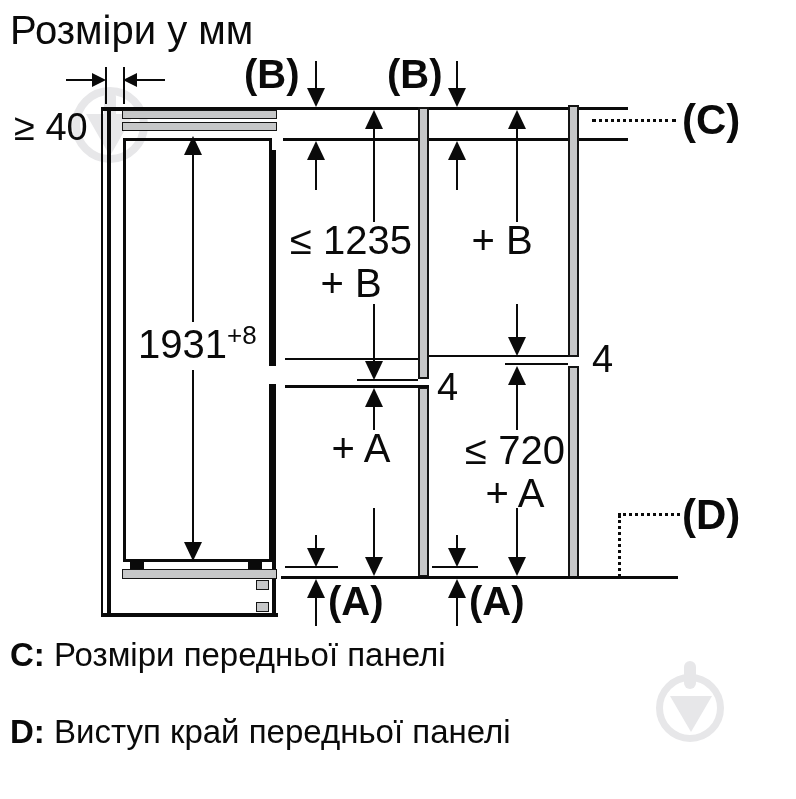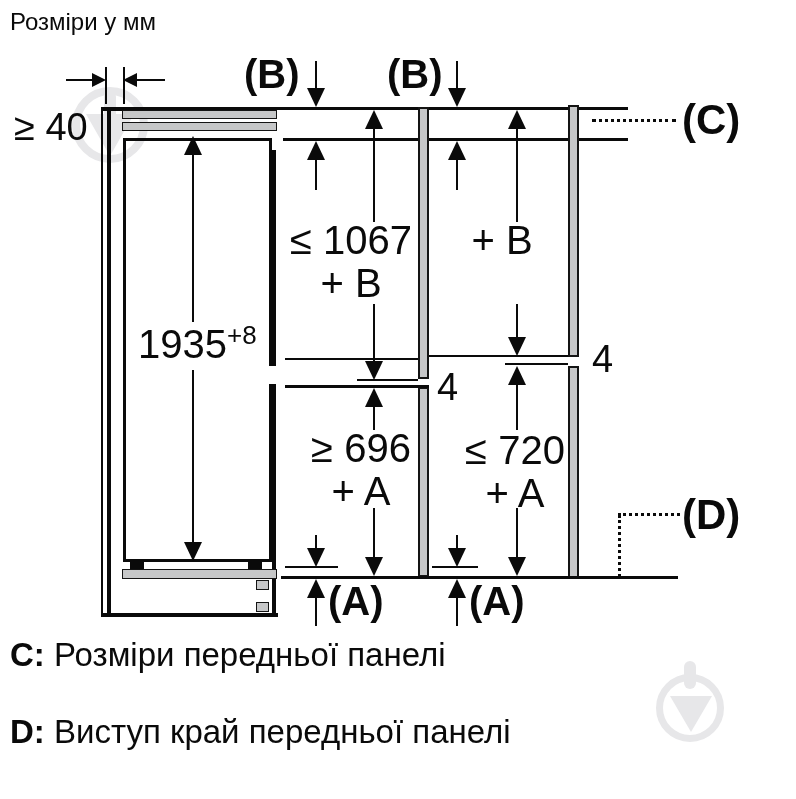--- a/index.html
+++ b/index.html
@@ -11,21 +11,21 @@
   .blk{position:absolute;background:#0a0a0a;}
   .whitebox{position:absolute;background:#ffffff;}
   .ah{position:absolute;width:0;height:0;}
   .ah.up{border-left:9px solid transparent;border-right:9px solid transparent;border-bottom:19px solid #0a0a0a;}
   .ah.down{border-left:9px solid transparent;border-right:9px solid transparent;border-top:19px solid #0a0a0a;}
   .ah.right{border-top:7px solid transparent;border-bottom:7px solid transparent;border-left:14px solid #0a0a0a;}
   .ah.left{border-top:7px solid transparent;border-bottom:7px solid transparent;border-right:14px solid #0a0a0a;}
   .doth{position:absolute;border-top:3.2px dotted #0a0a0a;height:0;}
   .dotv{position:absolute;border-left:3.2px dotted #0a0a0a;width:0;}
   .txt{position:absolute;white-space:nowrap;}
-  .title{font-size:24px;text-align:right;}
+  .title{font-size:40px;text-align:right;}
   .big{font-size:40px;}
   .mid{font-size:38px;}
   .ref{font-size:40px;font-weight:bold;}
   .ref2{font-size:42px;font-weight:bold;}
   .dim{position:absolute;font-size:40px;text-align:center;line-height:1.08;}
   .legend{position:absolute;font-size:33px;white-space:nowrap;}
   .legend b{font-weight:bold;}
   .wm{position:absolute;}
   .wm .ring{position:absolute;border-radius:50%;border-style:solid;border-color:#e7e7e9;}
   .wm .stem{position:absolute;background:#e7e7e9;border-radius:6px;}
@@ -76,21 +76,21 @@
   <div class="blk" style="left:130px;top:562px;width:14px;height:7px;"></div>
   <div class="blk" style="left:248px;top:562px;width:14px;height:7px;"></div>
   <div class="grayth" style="left:122px;top:569px;width:155px;height:10px;"></div>
   <div class="grayth" style="left:256px;top:580px;width:13px;height:10px;"></div>
   <div class="grayth" style="left:256px;top:602px;width:13px;height:10px;"></div>
 
   <div class="ah up" style="left:184px;top:136px;"></div>
   <div class="ln" style="left:192px;top:154px;width:2px;height:168px;"></div>
   <div class="ln" style="left:192px;top:370px;width:2px;height:174px;"></div>
   <div class="ah down" style="left:184px;top:542px;"></div>
-  <div class="txt big" style="left:138px;top:320px;"><span>1935</span><sup>+8</sup></div>
+  <div class="txt big" style="left:138px;top:320px;"><span>1931</span><sup>+8</sup></div>
 
   <div class="gray" style="left:418px;top:107px;width:11px;height:272px;"></div>
   <div class="gray" style="left:418px;top:387px;width:11px;height:190px;"></div>
   <div class="gray" style="left:568px;top:105px;width:11px;height:252px;"></div>
   <div class="gray" style="left:568px;top:366px;width:11px;height:212px;"></div>
 
   <div class="ln" style="left:285px;top:358px;width:133px;height:2px;"></div>
   <div class="ln" style="left:429px;top:355px;width:139px;height:2px;"></div>
   <div class="ln" style="left:357px;top:379px;width:61px;height:2px;"></div>
   <div class="ln" style="left:285px;top:385px;width:144px;height:2.5px;"></div>
@@ -114,40 +114,39 @@
 
   <div class="doth" style="left:618px;top:513px;width:62px;"></div>
   <div class="dotv" style="left:618px;top:515px;height:62px;"></div>
   <div class="txt ref2" style="left:682px;top:491px;">(D)</div>
 
   <div class="ah up" style="left:365px;top:110px;"></div>
   <div class="ln" style="left:373px;top:128px;width:2px;height:94px;"></div>
   <div class="ah up" style="left:307px;top:141px;"></div>
   <div class="ln" style="left:315px;top:160px;width:2px;height:30px;"></div>
   <div class="dim" style="left:281px;top:219px;width:140px;">
-    <div>≤ 1067</div>
+    <div>≤ 1235</div>
     <div>+ B</div>
   </div>
   <div class="ln" style="left:373px;top:304px;width:2px;height:58px;"></div>
   <div class="ah down" style="left:365px;top:361px;"></div>
 
   <div class="ah up" style="left:508px;top:110px;"></div>
   <div class="ln" style="left:516px;top:128px;width:2px;height:94px;"></div>
   <div class="ah up" style="left:448px;top:141px;"></div>
   <div class="ln" style="left:456px;top:160px;width:2px;height:30px;"></div>
   <div class="dim" style="left:429px;top:219px;width:146px;">
     <div>+ B</div>
   </div>
   <div class="ln" style="left:516px;top:304px;width:2px;height:34px;"></div>
   <div class="ah down" style="left:508px;top:337px;"></div>
 
   <div class="ah up" style="left:365px;top:388px;"></div>
   <div class="ln" style="left:373px;top:407px;width:2px;height:23px;"></div>
   <div class="dim" style="left:291px;top:427px;width:140px;">
-    <div>≥ 696</div>
     <div>+ A</div>
   </div>
   <div class="ln" style="left:373px;top:508px;width:2px;height:50px;"></div>
   <div class="ah down" style="left:365px;top:557px;"></div>
 
   <div class="ah up" style="left:508px;top:366px;"></div>
   <div class="ln" style="left:516px;top:385px;width:2px;height:45px;"></div>
   <div class="dim" style="left:445px;top:429px;width:140px;">
     <div>≤ 720</div>
     <div>+ A</div>

